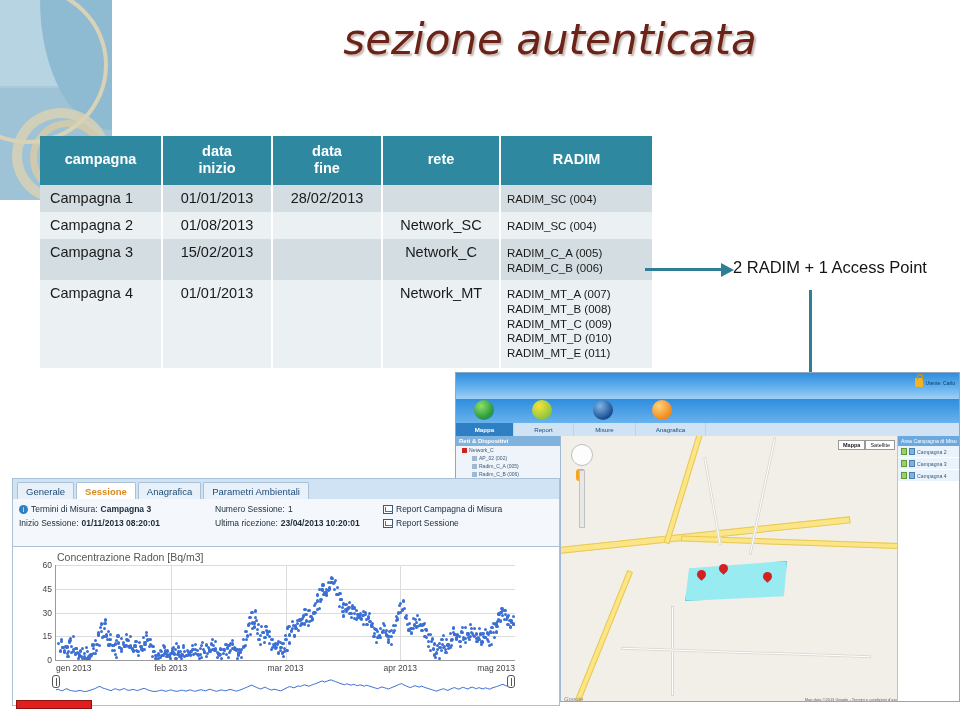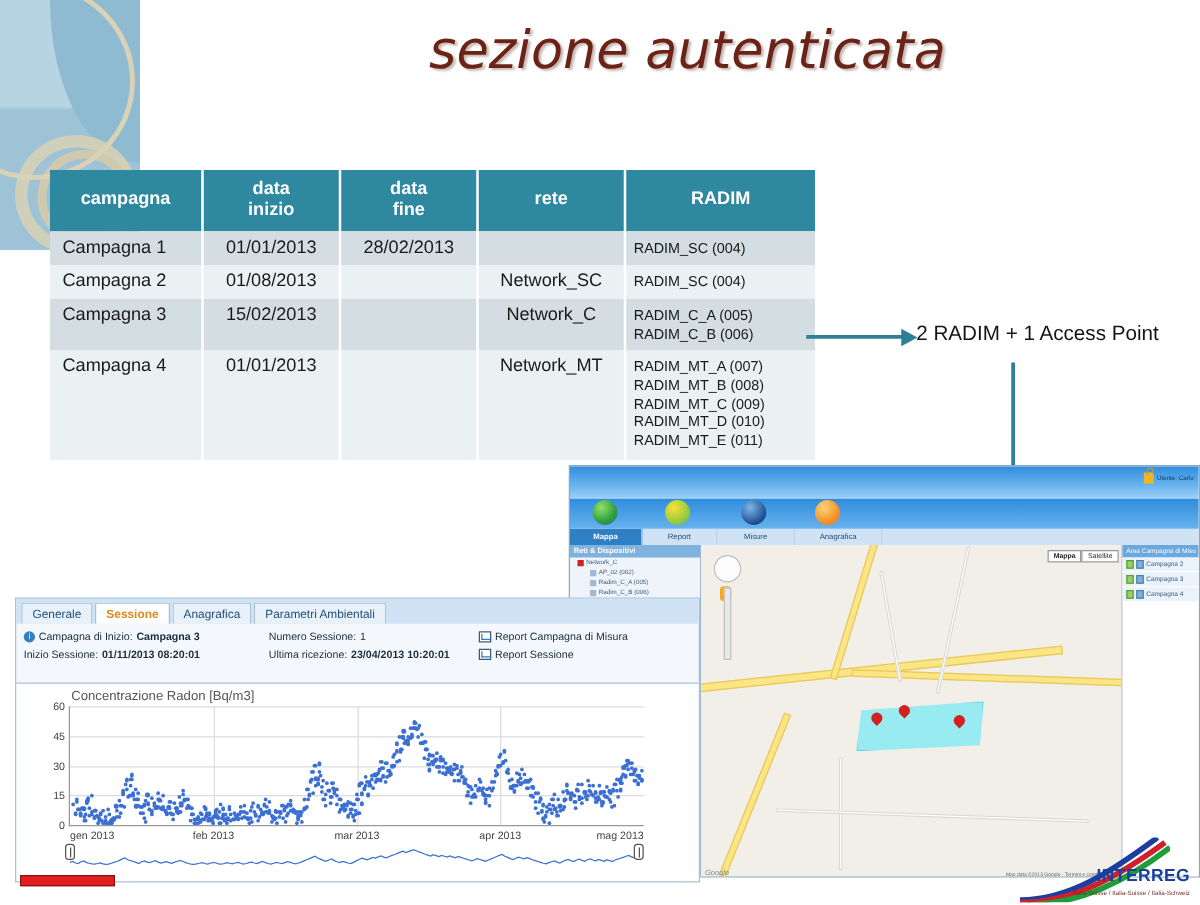--- a/index.html
+++ b/index.html
@@ -361,21 +361,21 @@
   <div class="detail">
     <div class="dtabs">
       <div class="dtab">Generale</div>
       <div class="dtab active">Sessione</div>
       <div class="dtab">Anagrafica</div>
       <div class="dtab">Parametri Ambientali</div>
     </div>
     <div class="dinfo">
       <div class="dcell">
         <span class="iglyph">i</span>
-        <span>Campagna di Inizio:</span>
+        <span>Termini di Misura:</span>
         <b>Campagna 3</b>
       </div>
       <div class="dcell">
         <span>Numero Sessione:</span>
         <span>1</span>
       </div>
       <div class="dcell">
         <span class="rep-ico"></span>
         <span>Report Campagna di Misura</span>
       </div>
@@ -1045,23 +1045,14 @@
     <div class="nav-strip">
       <svg width="460" height="20">
         <polyline id="spark" fill="none" stroke="#3B6FD4" stroke-width="1" points="1.0,14.9 3.2,14.2 5.4,15.4 7.6,15.8 9.8,14.4 12.0,13.7 14.2,15.1 16.4,15.6 18.6,16.1 20.8,16.3 23.0,15.8 25.2,15.4 27.4,16.1 29.6,16.5 31.8,16.3 34.0,15.6 36.2,14.9 38.4,14.2 40.6,13.3 42.8,12.1 45.0,11.4 47.2,12.8 49.4,13.5 51.6,14.2 53.8,14.9 56.0,15.8 58.3,14.4 60.5,13.7 62.7,14.7 64.9,15.1 67.1,14.2 69.3,13.5 71.5,14.7 73.7,15.4 75.9,14.9 78.1,14.4 80.3,15.1 82.5,15.6 84.7,14.7 86.9,14.0 89.1,13.3 91.3,14.2 93.5,15.1 95.7,15.8 97.9,16.3 100.1,16.5 102.3,16.1 104.5,15.6 106.7,15.1 108.9,15.8 111.1,16.3 113.3,15.6 115.5,14.9 117.7,15.4 119.9,16.1 122.1,16.3 124.3,15.8 126.5,15.1 128.7,15.6 130.9,16.1 133.1,15.4 135.3,14.9 137.5,15.6 139.7,16.3 141.9,15.8 144.1,15.1 146.3,14.7 148.5,15.4 150.7,15.8 152.9,14.9 155.1,14.2 157.3,15.1 159.5,15.8 161.7,16.3 163.9,15.6 166.1,14.9 168.3,15.4 170.5,15.8 172.8,15.1 175.0,14.4 177.2,14.9 179.4,15.6 181.6,16.1 183.8,15.4 186.0,14.7 188.2,13.7 190.4,12.8 192.6,11.9 194.8,10.9 197.0,10.0 199.2,11.4 201.4,12.3 203.6,13.3 205.8,14.0 208.0,13.0 210.2,12.1 212.4,13.5 214.6,14.4 216.8,15.1 219.0,14.2 221.2,14.7 223.4,15.4 225.6,15.8 227.8,14.9 230.0,13.7 232.2,12.6 234.4,11.6 236.6,12.1 238.8,12.8 241.0,11.9 243.2,10.9 245.4,11.4 247.6,10.5 249.8,9.8 252.0,10.7 254.2,11.2 256.4,10.2 258.6,9.3 260.8,8.6 263.0,7.7 265.2,6.7 267.4,6.0 269.6,7.0 271.8,6.3 274.0,5.3 276.2,4.9 278.4,5.8 280.6,6.7 282.8,7.4 285.0,8.4 287.3,9.1 289.5,9.8 291.7,8.8 293.9,9.5 296.1,10.2 298.3,9.3 300.5,10.0 302.7,10.7 304.9,9.8 307.1,10.5 309.3,11.2 311.5,10.2 313.7,10.9 315.9,11.6 318.1,12.3 320.3,13.0 322.5,13.7 324.7,12.8 326.9,11.9 329.1,12.6 331.3,13.3 333.5,14.0 335.7,13.0 337.9,12.1 340.1,11.2 342.3,10.2 344.5,9.3 346.7,8.6 348.9,10.0 351.1,10.9 353.3,11.9 355.5,12.6 357.7,11.6 359.9,10.7 362.1,11.4 364.3,12.1 366.5,11.2 368.7,11.9 370.9,12.8 373.1,13.5 375.3,14.2 377.5,14.9 379.7,15.6 381.9,16.1 384.1,15.1 386.3,14.4 388.5,13.7 390.7,14.7 392.9,15.4 395.1,14.2 397.3,13.3 399.5,12.6 401.8,13.5 404.0,14.2 406.2,13.0 408.4,12.3 410.6,13.3 412.8,14.0 415.0,12.8 417.2,12.1 419.4,13.0 421.6,13.7 423.8,12.6 426.0,13.3 428.2,14.0 430.4,12.8 432.6,13.5 434.8,14.2 437.0,13.0 439.2,12.3 441.4,11.6 443.6,10.9 445.8,10.0 448.0,9.3 450.2,10.5 452.4,11.2 454.6,10.7 456.8,11.4 459.0,10.9"></polyline>
       </svg>
       <div class="nav-handle" style="left:-3px"></div>
       <div class="nav-handle" style="left:452px"></div>
     </div>
   </div>
   <div class="redbar"></div>
 
-  <div class="logo">
-    <svg class="swoosh" viewBox="0 0 120 52">
-      <path d="M0 50 C40 50 75 26 110 0" stroke="#1a3fa0" stroke-width="4.5" fill="none"></path>
-      <path d="M0 52 C44 52 80 30 116 4" stroke="#d0202a" stroke-width="4.5" fill="none"></path>
-      <path d="M4 54 C48 54 86 34 120 8" stroke="#1f9d3a" stroke-width="4.5" fill="none"></path>
-    </svg>
-    <div class="logo-text">INTERREG</div>
-    <div class="logo-sub">Italia-Suisse / Italia-Suisse / Italia-Schweiz</div>
-  </div>
 
 </div>
 
 </body></html>

